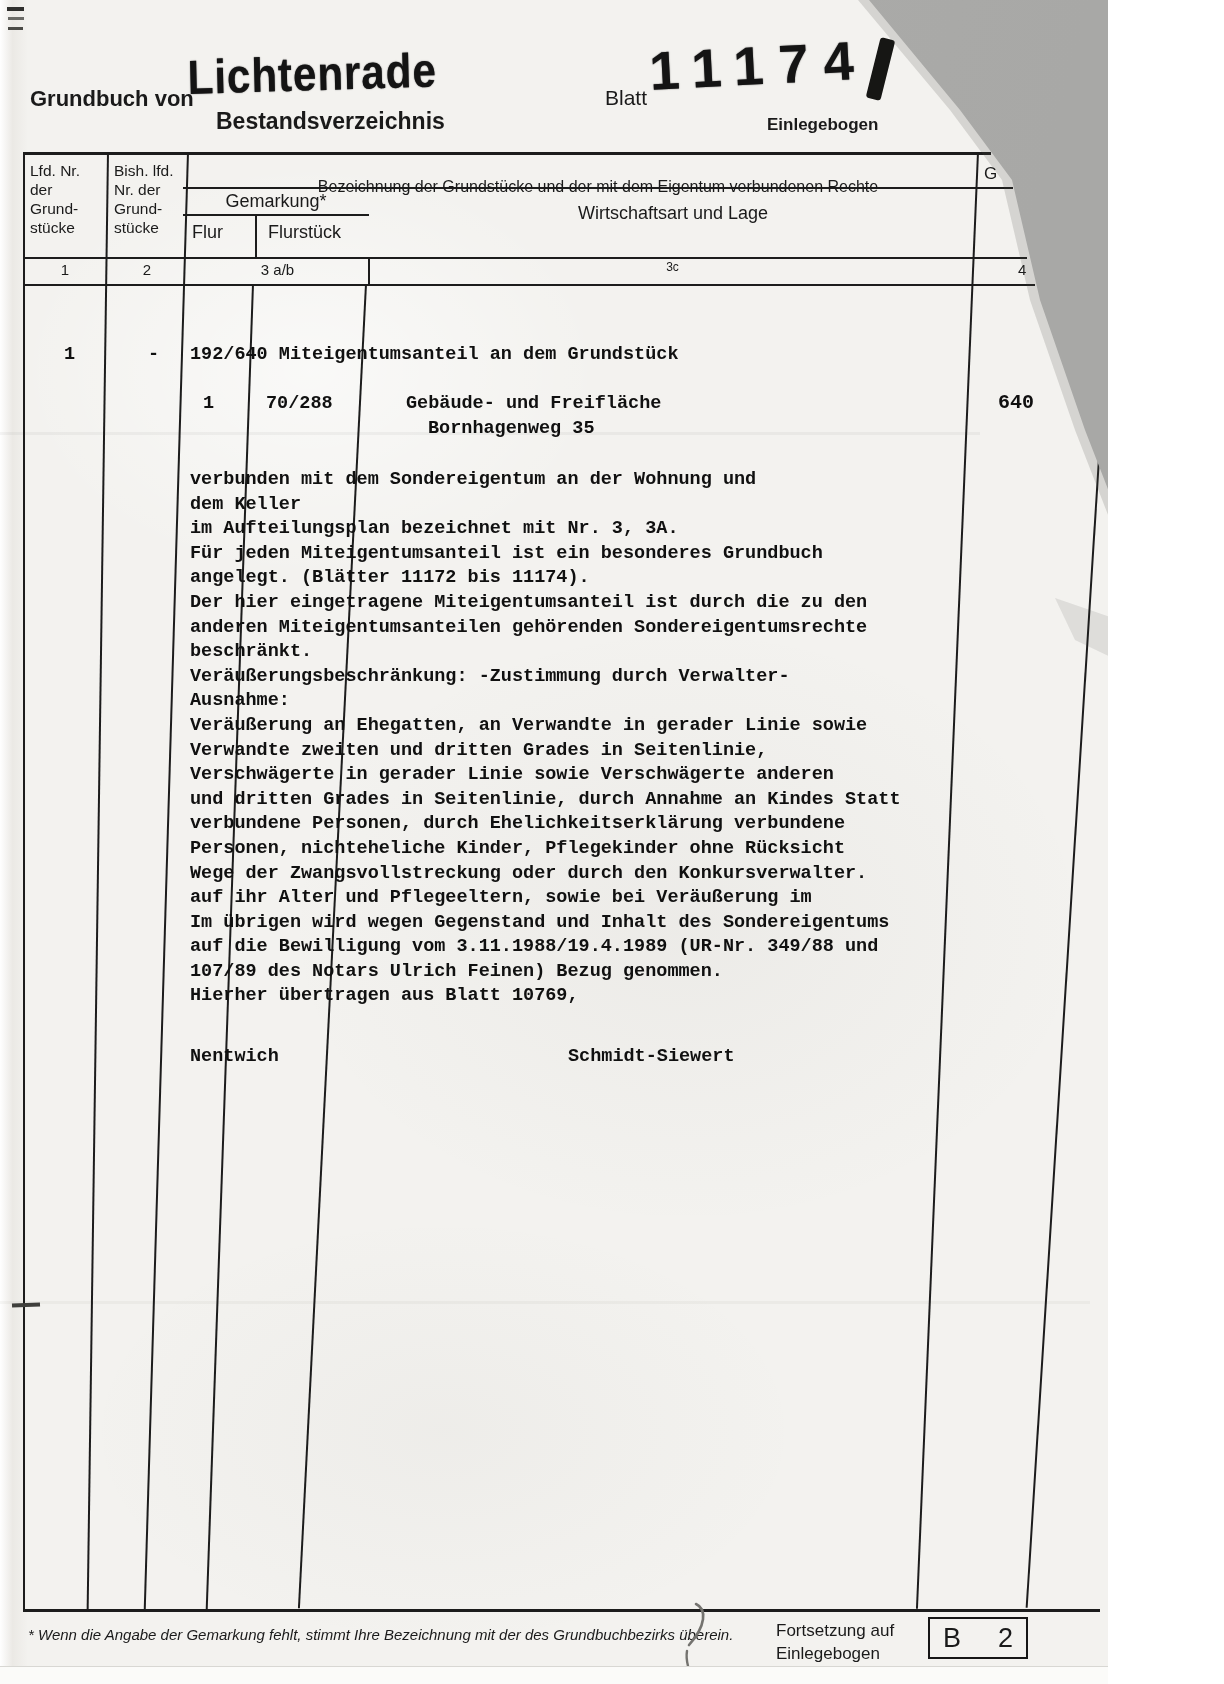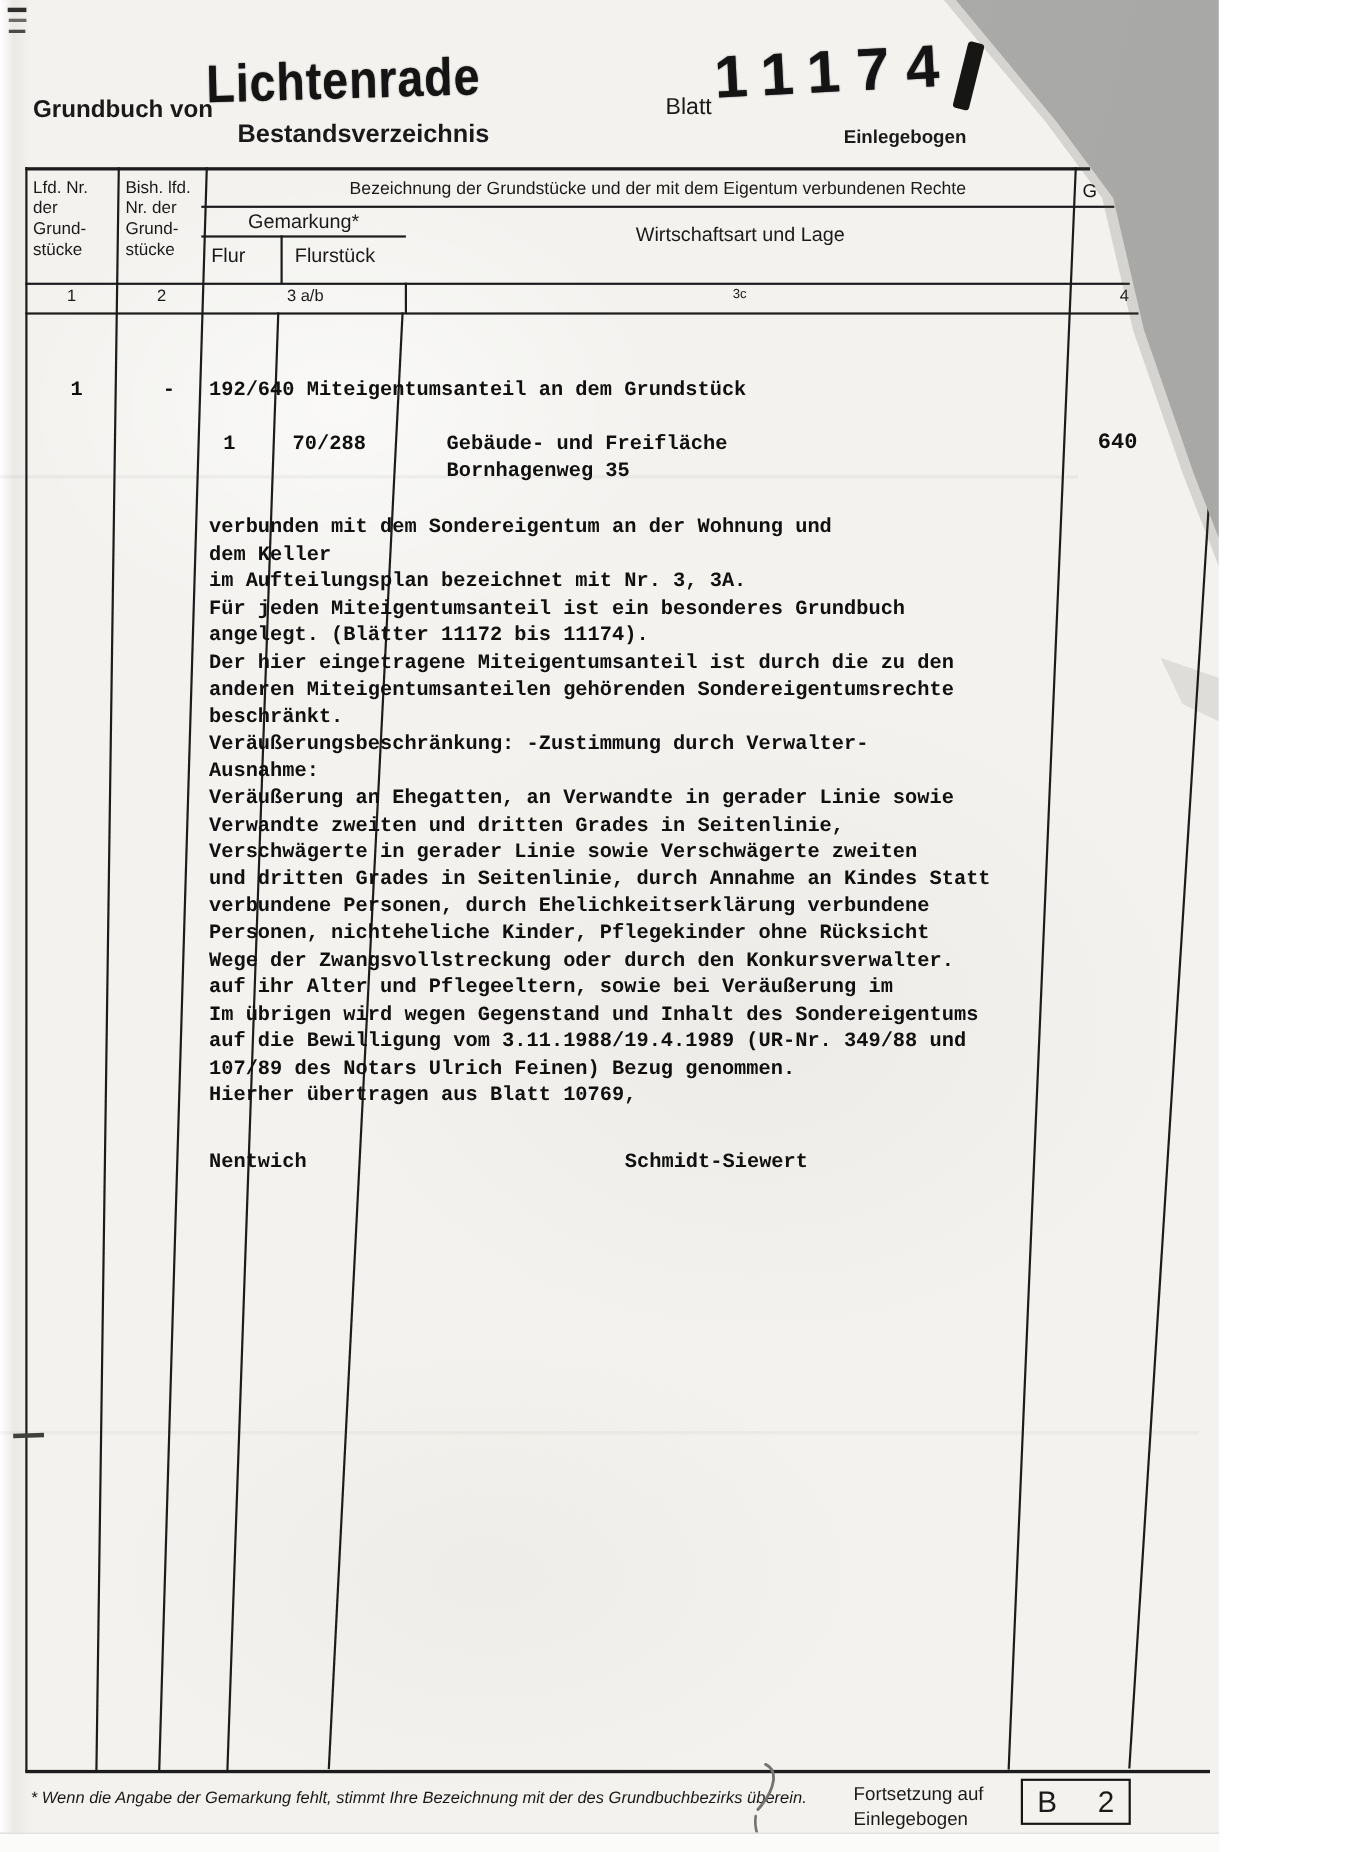--- a/index.html
+++ b/index.html
@@ -85,56 +85,56 @@
   <div class="vline" style="left:1098px;top:458px;height:1152px;transform:rotate(3.6deg);"></div>
 
   <div class="print pre" style="left:30px;top:161px;width:75px;font-size:15.5px;line-height:19px;">Lfd. Nr.
 der
 Grund-
 stücke</div>
   <div class="print pre" style="left:114px;top:161px;width:72px;font-size:15.5px;line-height:19px;">Bish. lfd.
 Nr. der
 Grund-
 stücke</div>
-  <div class="print ctr" style="left:183px;top:163px;width:830px;font-size:16px;">Bezeichnung der Grundstücke und der mit dem Eigentum verbundenen Rechte</div>
+  <div class="print ctr" style="left:183px;top:178px;width:830px;font-size:16px;">Bezeichnung der Grundstücke und der mit dem Eigentum verbundenen Rechte</div>
   <div class="print ctr" style="left:183px;top:191px;width:186px;font-size:18px;">Gemarkung*</div>
   <div class="print" style="left:192px;top:222px;font-size:18px;">Flur</div>
   <div class="print" style="left:268px;top:222px;font-size:18px;">Flurstück</div>
   <div class="print ctr" style="left:369px;top:203px;width:608px;font-size:18px;">Wirtschaftsart und Lage</div>
   <div class="print" style="left:984px;top:164px;font-size:17px;">G</div>
 
   <div class="print ctr" style="left:23px;top:261px;width:84px;font-size:15px;">1</div>
   <div class="print ctr" style="left:107px;top:261px;width:80px;font-size:15px;">2</div>
   <div class="print ctr" style="left:187px;top:261px;width:181px;font-size:15px;">3 a/b</div>
   <div class="print ctr" style="left:368px;top:261px;width:609px;font-size:12px;">3c</div>
   <div class="print" style="left:1018px;top:261px;font-size:15px;">4</div>
 
   <div class="tw" style="left:64px;top:344px;">1</div>
   <div class="tw" style="left:148px;top:344px;">-</div>
   <div class="tw" style="left:190px;top:344px;">192/640 Miteigentumsanteil an dem Grundstück</div>
   <div class="tw" style="left:203px;top:393px;">1</div>
   <div class="tw" style="left:266px;top:393px;">70/288</div>
   <div class="tw" style="left:406px;top:393px;">Gebäude- und Freifläche</div>
-  <div class="tw" style="left:406px;top:418px;">Bornhagenweg 35</div>
+  <div class="tw" style="left:428px;top:418px;">Bornhagenweg 35</div>
   <div class="tw" style="left:998px;top:391px;font-size:20px;">640</div>
 
   <div id="body-lines">
     <div>verbunden mit dem Sondereigentum an der Wohnung und</div>
     <div>dem Keller</div>
     <div>im Aufteilungsplan bezeichnet mit Nr. 3, 3A.</div>
     <div>Für jeden Miteigentumsanteil ist ein besonderes Grundbuch</div>
     <div>angelegt. (Blätter 11172 bis 11174).</div>
     <div>Der hier eingetragene Miteigentumsanteil ist durch die zu den</div>
     <div>anderen Miteigentumsanteilen gehörenden Sondereigentumsrechte</div>
     <div>beschränkt.</div>
     <div>Veräußerungsbeschränkung: -Zustimmung durch Verwalter-</div>
     <div>Ausnahme:</div>
     <div>Veräußerung an Ehegatten, an Verwandte in gerader Linie sowie</div>
     <div>Verwandte zweiten und dritten Grades in Seitenlinie,</div>
-    <div>Verschwägerte in gerader Linie sowie Verschwägerte zweiten</div>
+    <div>Verschwägerte in gerader Linie sowie Verschwägerte anderen</div>
     <div>und dritten Grades in Seitenlinie, durch Annahme an Kindes Statt</div>
     <div>verbundene Personen, durch Ehelichkeitserklärung verbundene</div>
     <div>Personen, nichteheliche Kinder, Pflegekinder ohne Rücksicht</div>
     <div>Wege der Zwangsvollstreckung oder durch den Konkursverwalter.</div>
     <div>auf ihr Alter und Pflegeeltern, sowie bei Veräußerung im</div>
     <div>Im übrigen wird wegen Gegenstand und Inhalt des Sondereigentums</div>
     <div>auf die Bewilligung vom 3.11.1988/19.4.1989 (UR-Nr. 349/88 und</div>
     <div>107/89 des Notars Ulrich Feinen) Bezug genommen.</div>
     <div>Hierher übertragen aus Blatt 10769,</div>
   </div>

